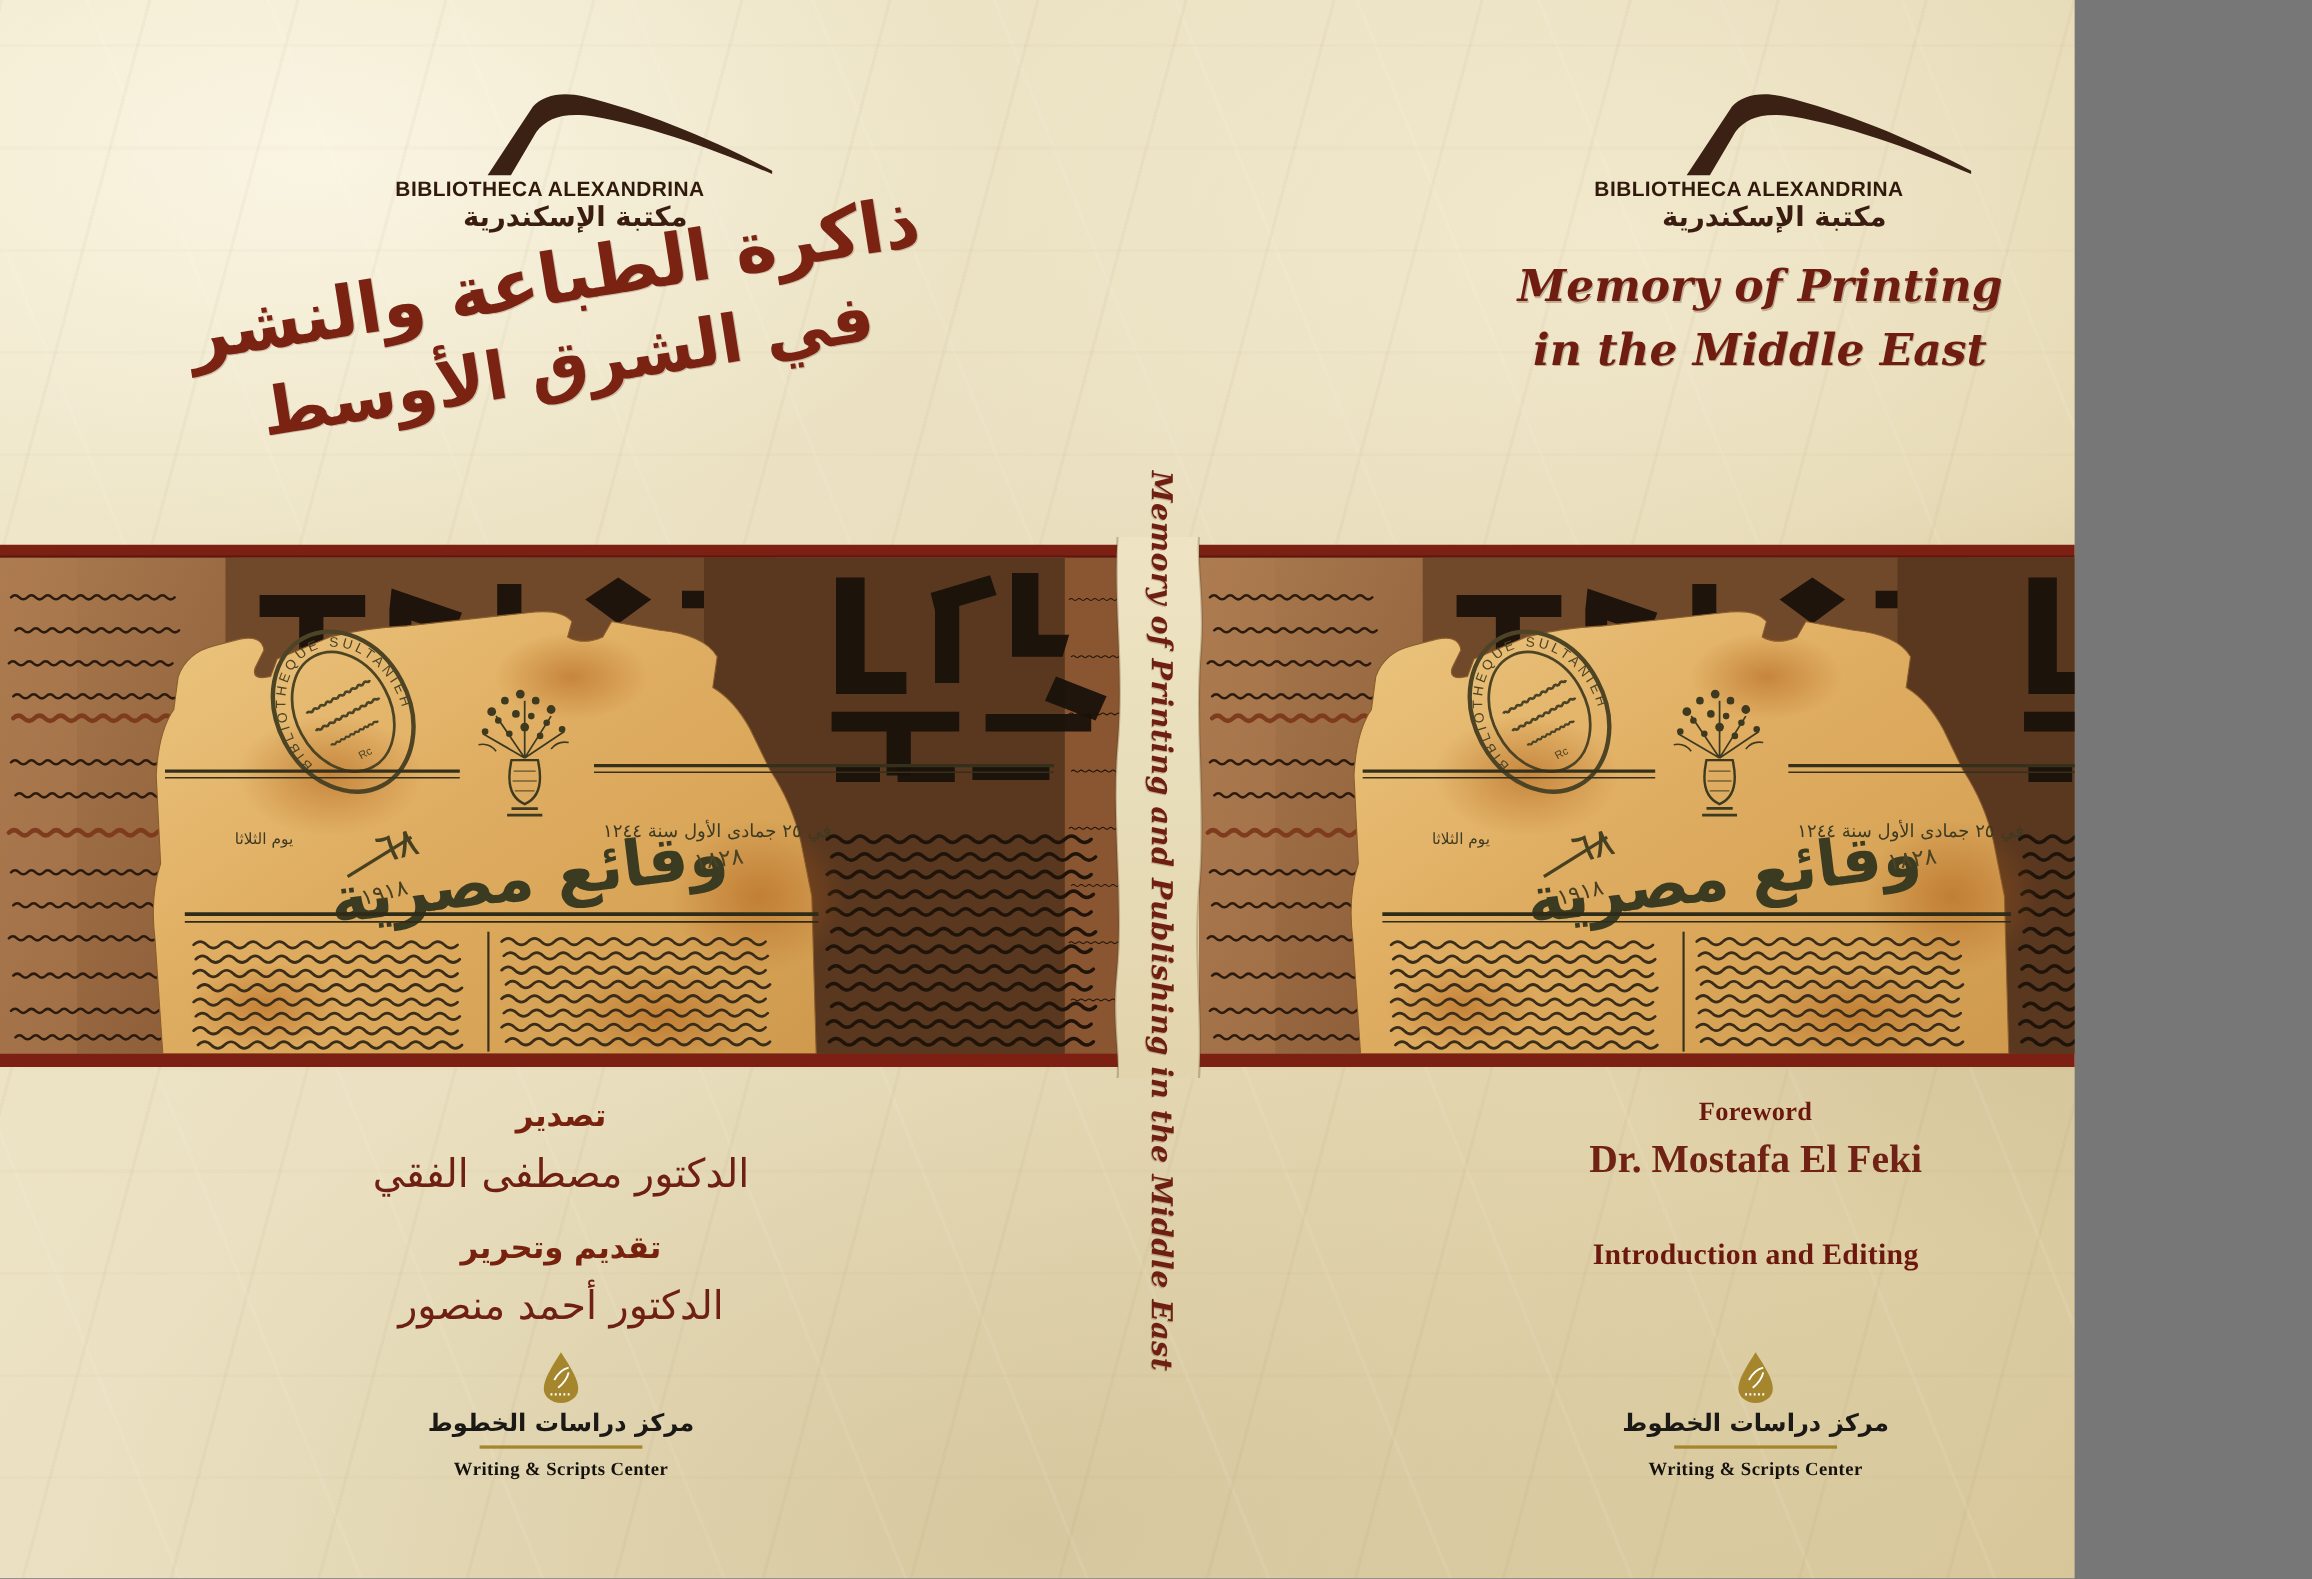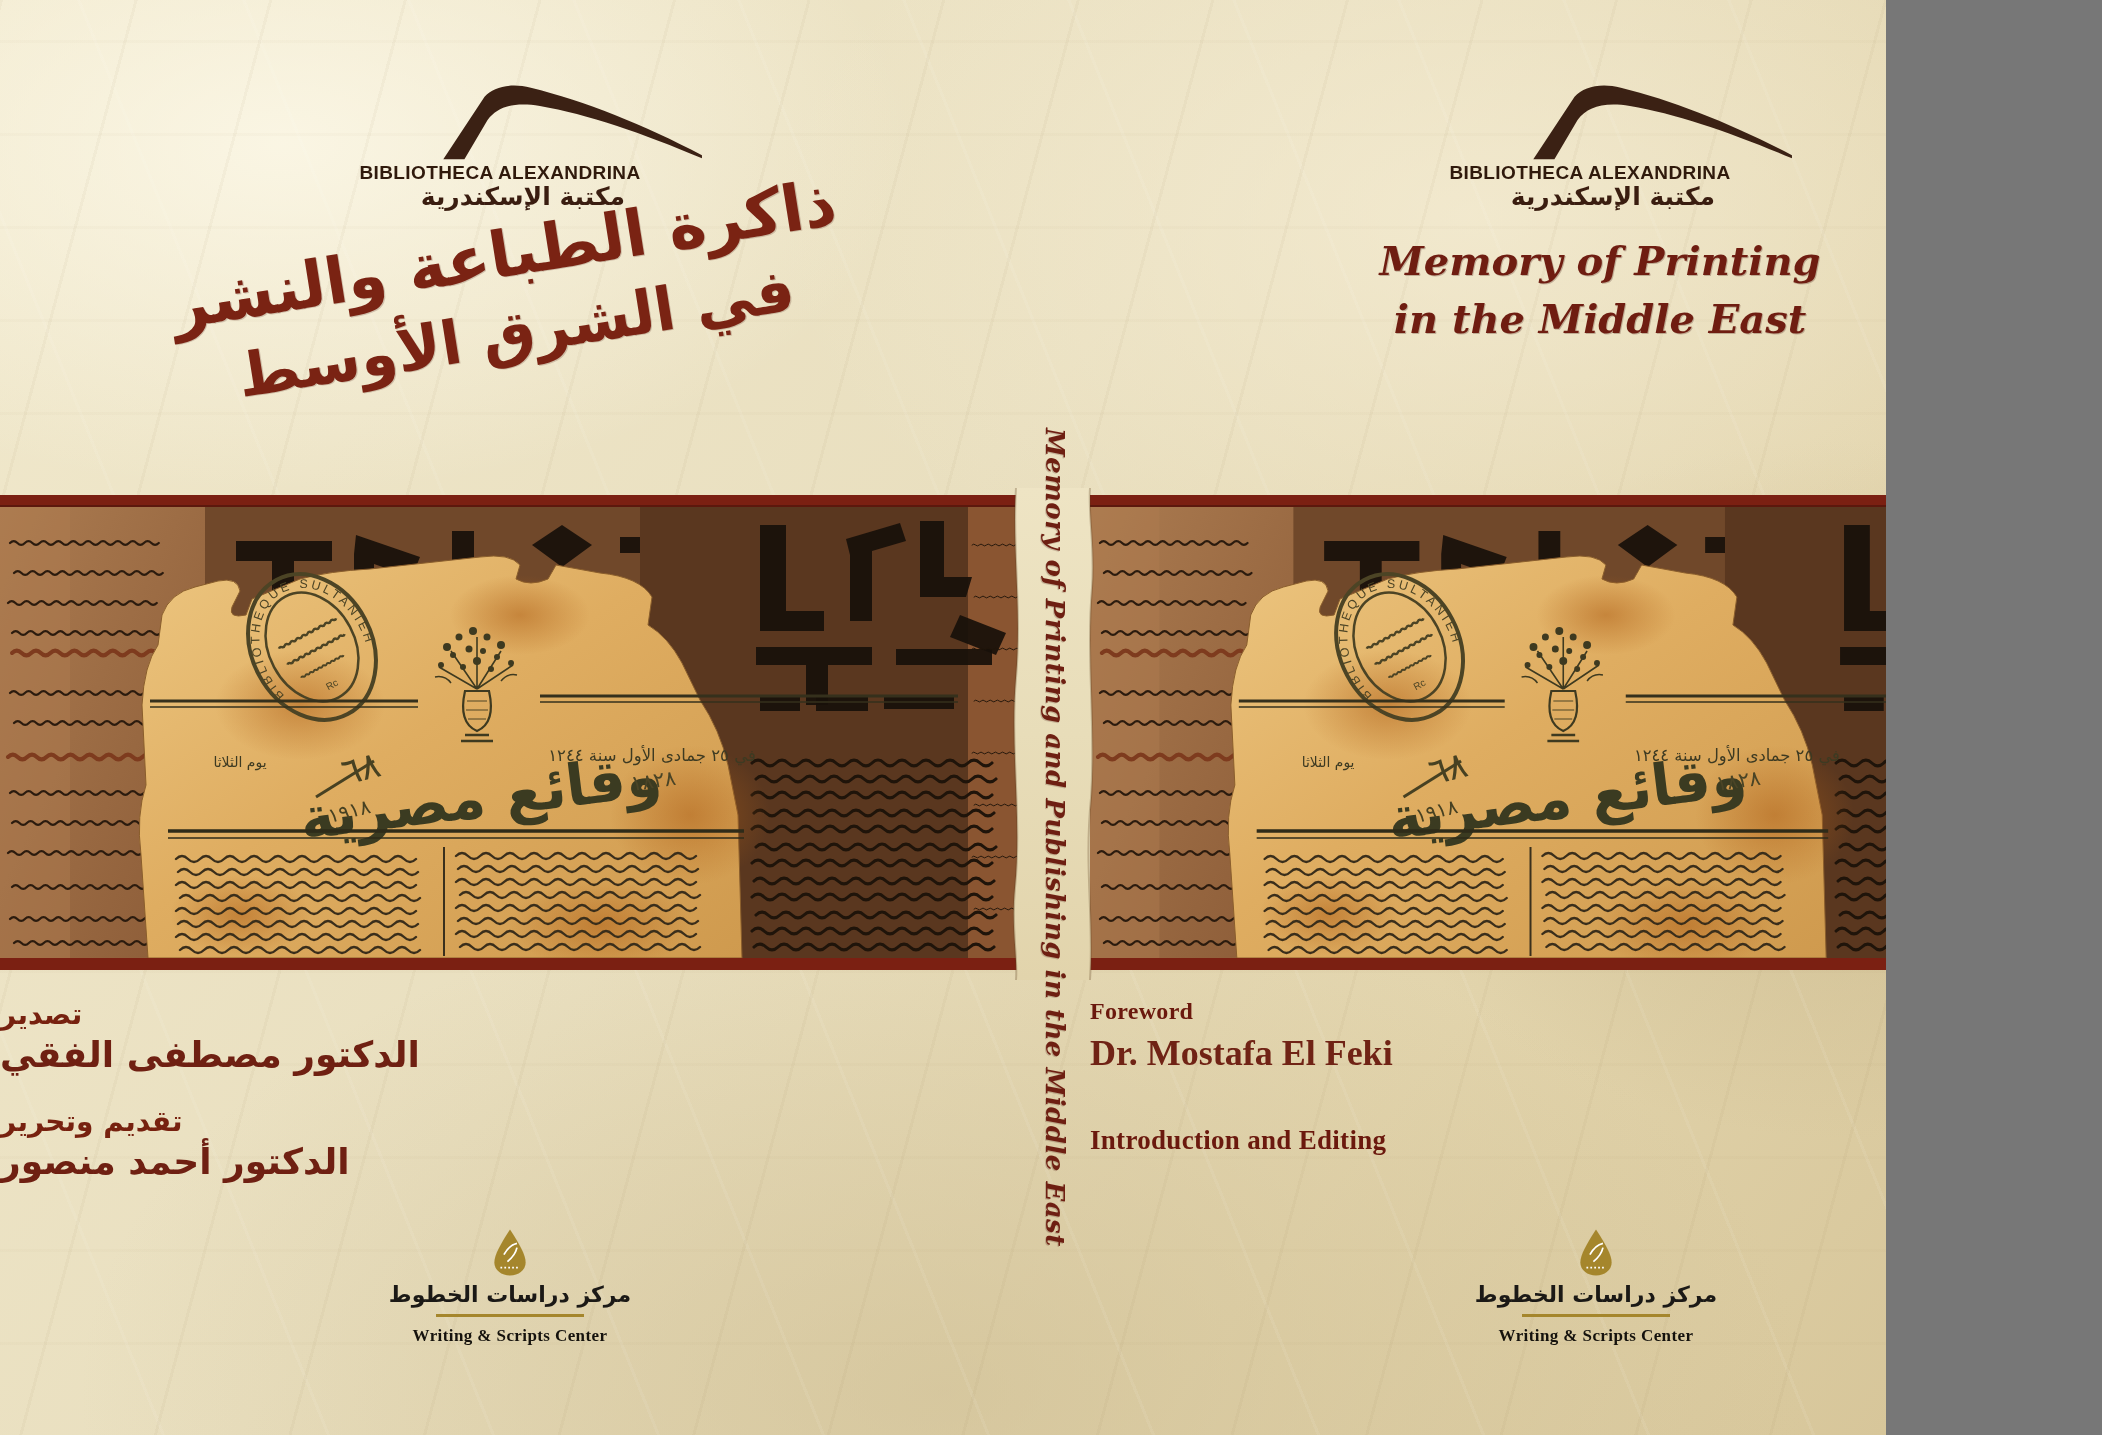--- a/index.html
+++ b/index.html
@@ -36,24 +36,24 @@
   .title-ar .l2{font-size:60px;line-height:1.35;}
   .title-en{position:absolute;left:200px;top:232px;width:620px;text-align:center;
     font-family:"DejaVu Serif",serif;font-style:italic;font-weight:bold;font-size:40px;
     line-height:1.44;color:#6f1d11;text-shadow:1px 1px 0 rgba(60,10,5,.25);}
 
   
   .strip{position:absolute;top:495px;left:0;width:100%;height:475px;}
   .strip svg{display:block;width:100%;height:100%;}
 
   
-  .credits{position:absolute;top:998px;left:0;width:100%;text-align:left;}
+  .credits{position:absolute;top:998px;left:0;width:100%;text-align:center;}
   .credits.ar{font-family:"DejaVu Sans",sans-serif;color:#77210f;}
   .credits.ar .lab{font-size:28px;font-weight:bold;}
-  .credits.ar .nam{font-size:36px;font-weight:bold;margin-top:3px;color:#6f2012;}
+  .credits.ar .nam{font-size:36px;font-weight:normal;margin-top:16px;color:#6f2012;}
   .credits.ar .nam2{margin-top:30px;}
   .credits.en{font-family:"Liberation Serif",serif;color:#6b190e;}
   .credits.en .lab{font-size:24px;font-weight:bold;letter-spacing:.3px;}
   .credits.en .nam{font-size:36px;font-weight:bold;margin-top:7px;color:#702315;}
   .credits.en .lab2{font-size:27px;margin-top:51px;}
   .credits.en .nam2{margin-top:8px;}
 
   
   .wsc{position:absolute;top:1226px;left:0;width:100%;display:flex;flex-direction:column;align-items:center;}
   .wsc-ar{font-family:"DejaVu Sans",sans-serif;font-weight:bold;font-size:22px;color:#1b1916;

